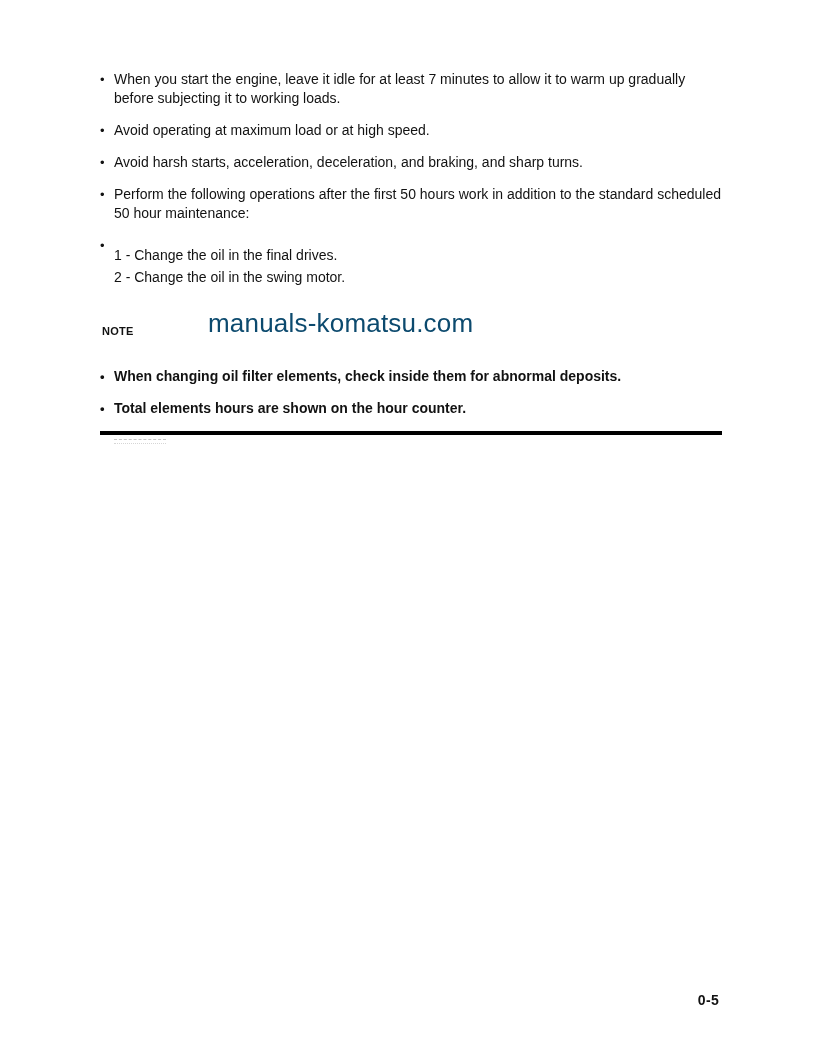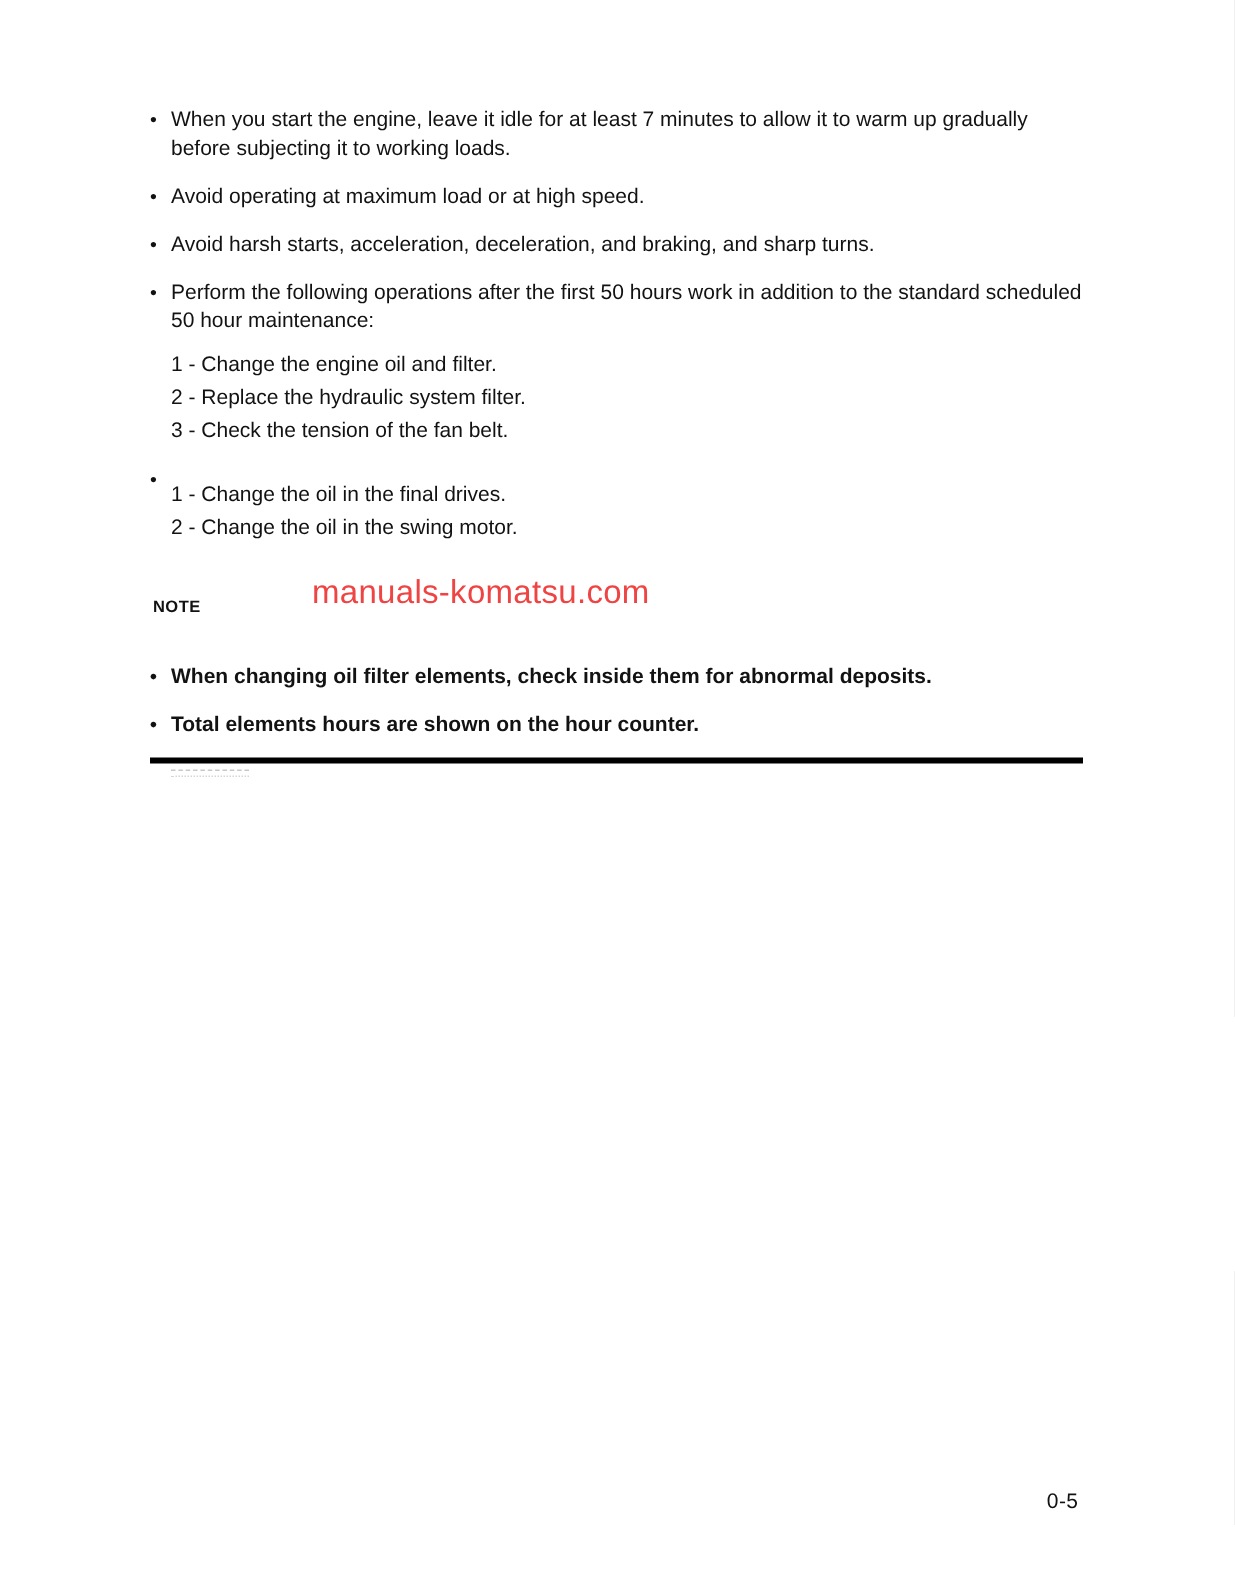--- a/index.html
+++ b/index.html
@@ -51,22 +51,22 @@
     left: 2px;
     top: 17px;
     font-size: 11px;
     font-weight: bold;
     letter-spacing: 0.3px;
   }
   .watermark {
     position: absolute;
     left: 108px;
     top: 0px;
-    font-size: 22px;
-    color: #ef4444;
+    font-size: 26px;
+    color: #0c4a6e;
     letter-spacing: 0.2px;
   }
   .note-bullet {
     font-weight: bold;
   }
   .divider {
     height: 4px;
     background: #000000;
     margin-top: 4px;
   }
@@ -76,21 +76,21 @@
     margin: 4px 0 0 14px;
     border-top: 1px dashed #9a9a9a;
     border-bottom: 1px dotted #b5b5b5;
     opacity: 0.55;
   }
   .page-number {
     position: absolute;
     right: 104px;
     top: 992px;
     font-size: 14px;
-    font-weight: normal;
+    font-weight: bold;
     letter-spacing: 0.3px;
   }
 </style>
 </head>
 <body>
 
 <div class="page">
   <div class="content">
 
     <div class="bullet">
@@ -105,25 +105,20 @@
 
     <div class="bullet">
       <span class="marker">•</span>
       <div class="btext">Avoid harsh starts, acceleration, deceleration, and braking, and sharp turns.</div>
     </div>
 
     <div class="bullet">
       <span class="marker">•</span>
       <div class="btext">
         <div>Perform the following operations after the first 50 hours work in addition to the standard scheduled 50 hour maintenance:</div>
-        <div class="sublist">
-          <div class="subitem">1 - Change the engine oil and filter.</div>
-          <div class="subitem">2 - Replace the hydraulic system filter.</div>
-          <div class="subitem">3 - Check the tension of the fan belt.</div>
-        </div>
       </div>
     </div>
 
     <div class="bullet">
       <span class="marker">•</span>
       <div class="btext">
         <div class="sublist">
           <div class="subitem">1 - Change the oil in the final drives.</div>
           <div class="subitem">2 - Change the oil in the swing motor.</div>
         </div>

